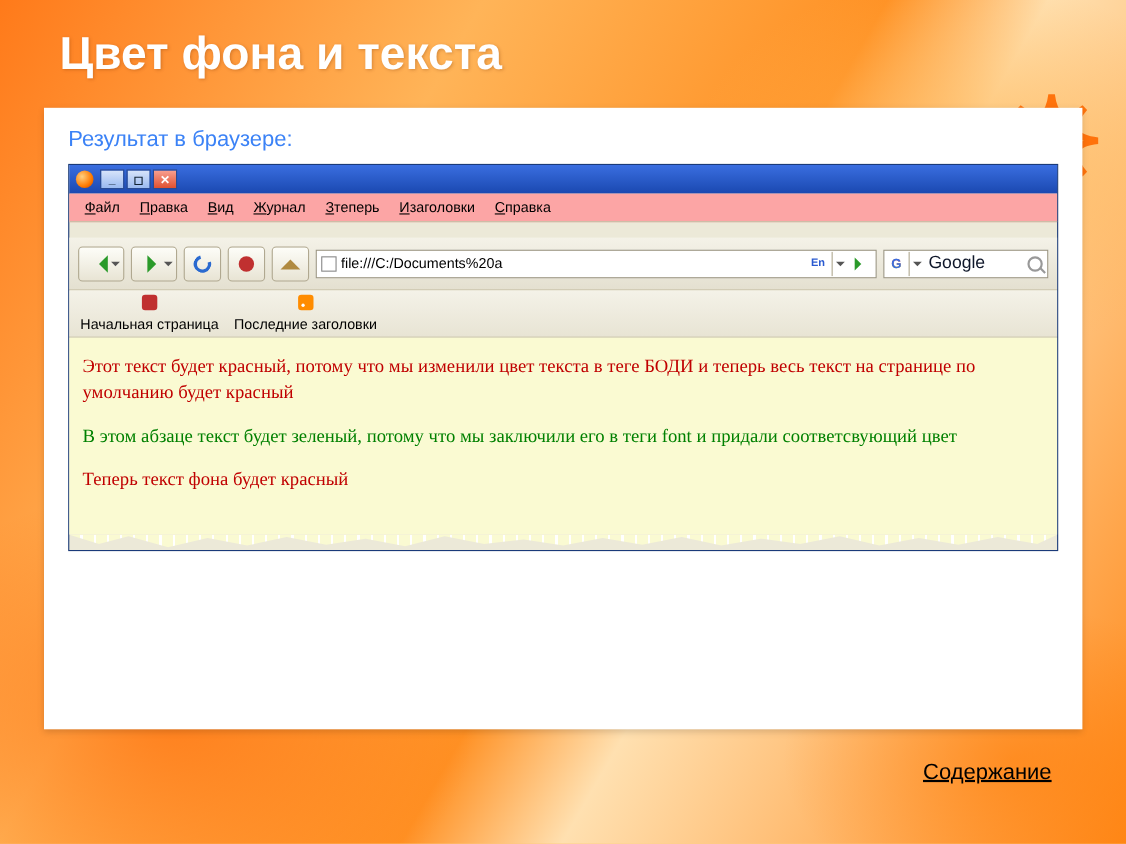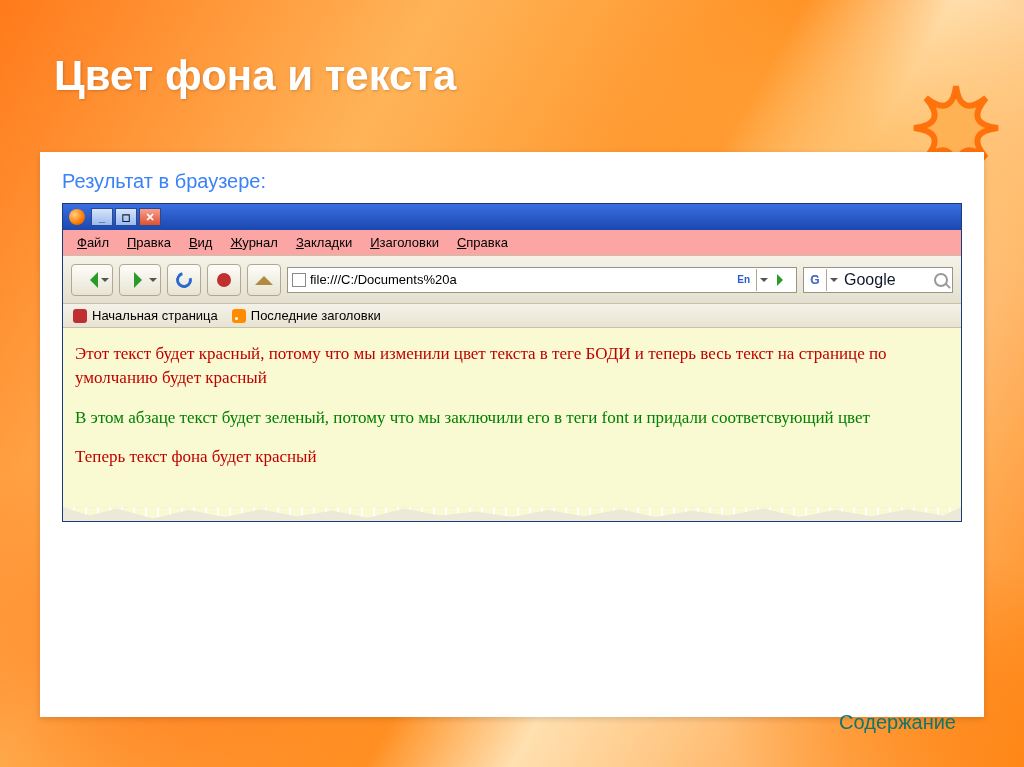--- a/index.html
+++ b/index.html
@@ -14,21 +14,21 @@
   .slide-bg {
     position: absolute; inset: 0;
     background:
       radial-gradient(ellipse 400px 300px at 15% 85%, rgba(255,100,0,0.6), transparent 70%),
       radial-gradient(ellipse 350px 250px at 85% 20%, rgba(255,180,80,0.7), transparent 70%),
       radial-gradient(ellipse 300px 200px at 90% 90%, rgba(255,120,0,0.5), transparent 70%),
       linear-gradient(120deg, #ff7a1a 0%, #ffb458 30%, #ff9124 55%, #ffe0b0 65%, #ff8818 100%);
   }
   .title-band {
     position: relative;
-    height: 152px;
+    height: 98px;
     display: flex;
     align-items: center;
     padding-left: 54px;
     text-align: right;
   }
   .slide-title {
     color: #ffffff;
     font-size: 42px;
     font-weight: bold;
     text-shadow: 1px 1px 3px rgba(120,50,0,0.3);
@@ -94,20 +94,21 @@
   }
   .ff-menu-item .ul { text-decoration: underline; }
   .ff-toolbar {
     background: linear-gradient(#f4f2e8,#e4e0d0);
     border-bottom: 1px solid #c8c0a8;
     display: flex;
     align-items: center;
     gap: 6px;
     padding: 6px 8px;
     height: 48px;
+    margin-top: 14px;
   }
   .tbtn {
     width: 34px; height: 32px;
     border: 1px solid #b0a890;
     border-radius: 4px;
     background: linear-gradient(#fdfdf8,#e8e4d4);
     display:flex; align-items:center; justify-content:center;
     cursor: pointer;
     position: relative;
   }
@@ -158,21 +159,21 @@
   .search-ph { color:#0f172a; font-size:16px; flex:1;}
   .mag { width:14px;height:14px;border:2px solid #999;border-radius:50%;position:relative;}
   .mag::after{content:"";position:absolute;width:6px;height:2px;background:#999;right:-5px;bottom:-2px;transform:rotate(45deg);}
   .ff-bookmarks {
     background: linear-gradient(#f4f2e8,#e8e4d4);
     border-bottom: 1px solid #c8c0a8;
     display:flex; align-items:center; gap:14px;
     padding: 4px 10px;
     font-size: 13px;
   }
-  .bm-item { display:flex; align-items:center; gap:5px; cursor:pointer;}
+  .bm-item { display:flex; align-items:center; gap:5px; cursor:pointer;flex-direction:column;}
   .bm-ico-red { width:14px;height:14px;background:#c03030;border-radius:3px;}
   .bm-ico-rss { width:14px;height:14px;background:#ff8c00;border-radius:3px;position:relative;}
   .bm-ico-rss::after{content:"";position:absolute;left:3px;bottom:3px;width:3px;height:3px;background:#fff;border-radius:50%;}
   .ff-page {
     background:#fafad2;
     padding: 14px 12px 22px 12px;
     font-family: Liberation Serif, serif;
     font-size: 17px;
     line-height: 1.4;
     position: relative;
@@ -183,22 +184,23 @@
     height: 14px;
     background:
       repeating-linear-gradient(90deg, #fafad2 0 10px, transparent 10px 12px),
       #fff;
     clip-path: polygon(0 0, 3% 60%, 6% 10%, 10% 80%, 14% 20%, 18% 70%, 22% 15%, 26% 65%, 30% 25%, 34% 75%, 38% 10%, 42% 60%, 46% 30%, 50% 70%, 54% 20%, 58% 65%, 62% 15%, 66% 70%, 70% 25%, 74% 60%, 78% 10%, 82% 70%, 86% 20%, 90% 65%, 94% 15%, 98% 60%, 100% 0);
     filter: drop-shadow(0 2px 2px rgba(0,0,0,0.25));
   }
   .contents-link {
     position: absolute;
     right: 68px;
-    bottom: 33px;
-    color: #0f766e;
+    bottom: 53px;
+    color: #000000;
+    text-decoration: underline;
     font-size: 20px;
     cursor: pointer;
   }
   .deco-star {
     position:absolute; right:18px; top:78px;
     width:100px;height:100px;
     color:#ff8c00; opacity:0.9;
   }
 </style>
 </head>
@@ -227,21 +229,21 @@
         <div class="win-btn">◻</div>
         <div class="win-btn close">✕</div>
       </div>
     </div>
 
     <div class="ff-menubar">
       <div class="ff-menu-item"><span class="ul">Ф</span><span>айл</span></div>
       <div class="ff-menu-item"><span class="ul">П</span><span>равка</span></div>
       <div class="ff-menu-item"><span class="ul">В</span><span>ид</span></div>
       <div class="ff-menu-item"><span class="ul">Ж</span><span>урнал</span></div>
-      <div class="ff-menu-item"><span class="ul">З</span><span>акладки</span></div>
+      <div class="ff-menu-item"><span class="ul">З</span><span>теперь</span></div>
       <div class="ff-menu-item"><span class="ul">И</span><span>заголовки</span></div>
       <div class="ff-menu-item"><span class="ul">С</span><span>правка</span></div>
     </div>
 
     <div class="ff-toolbar">
       <div class="tbtn nav">
           <div class="arrow-l"></div>
         </div>
       <div class="tbtn nav">
           <div class="arrow-r"></div>

